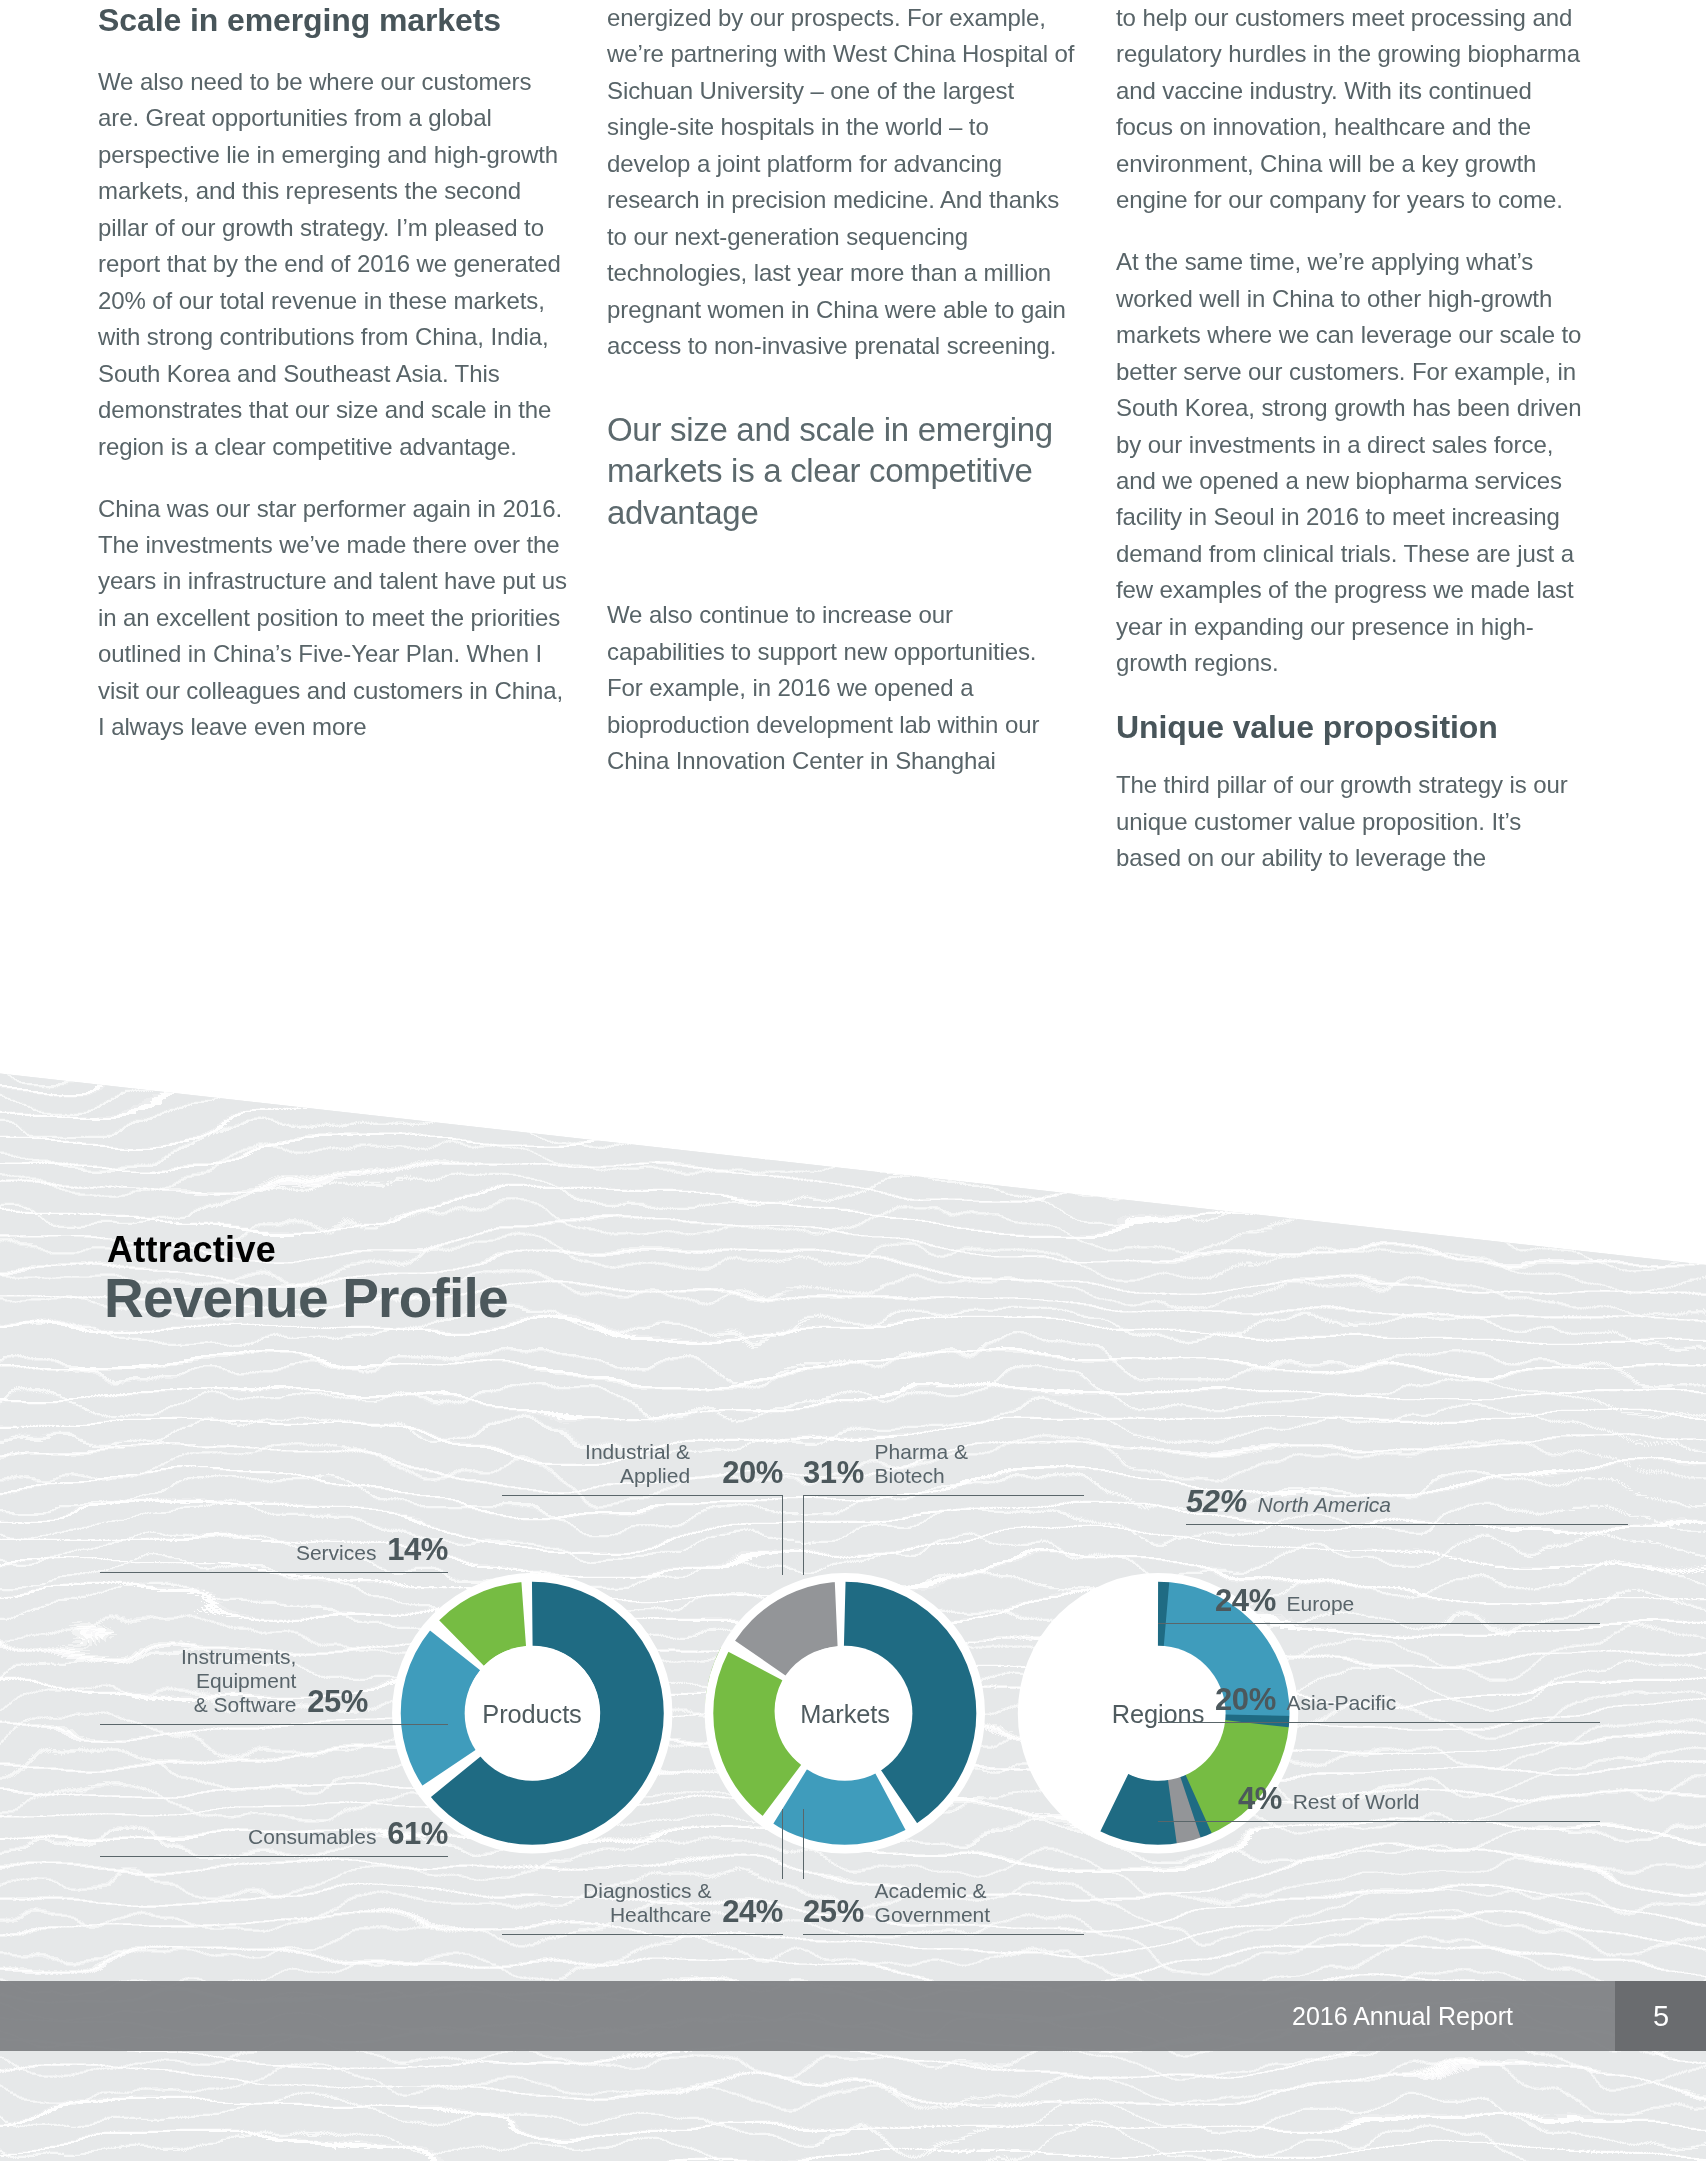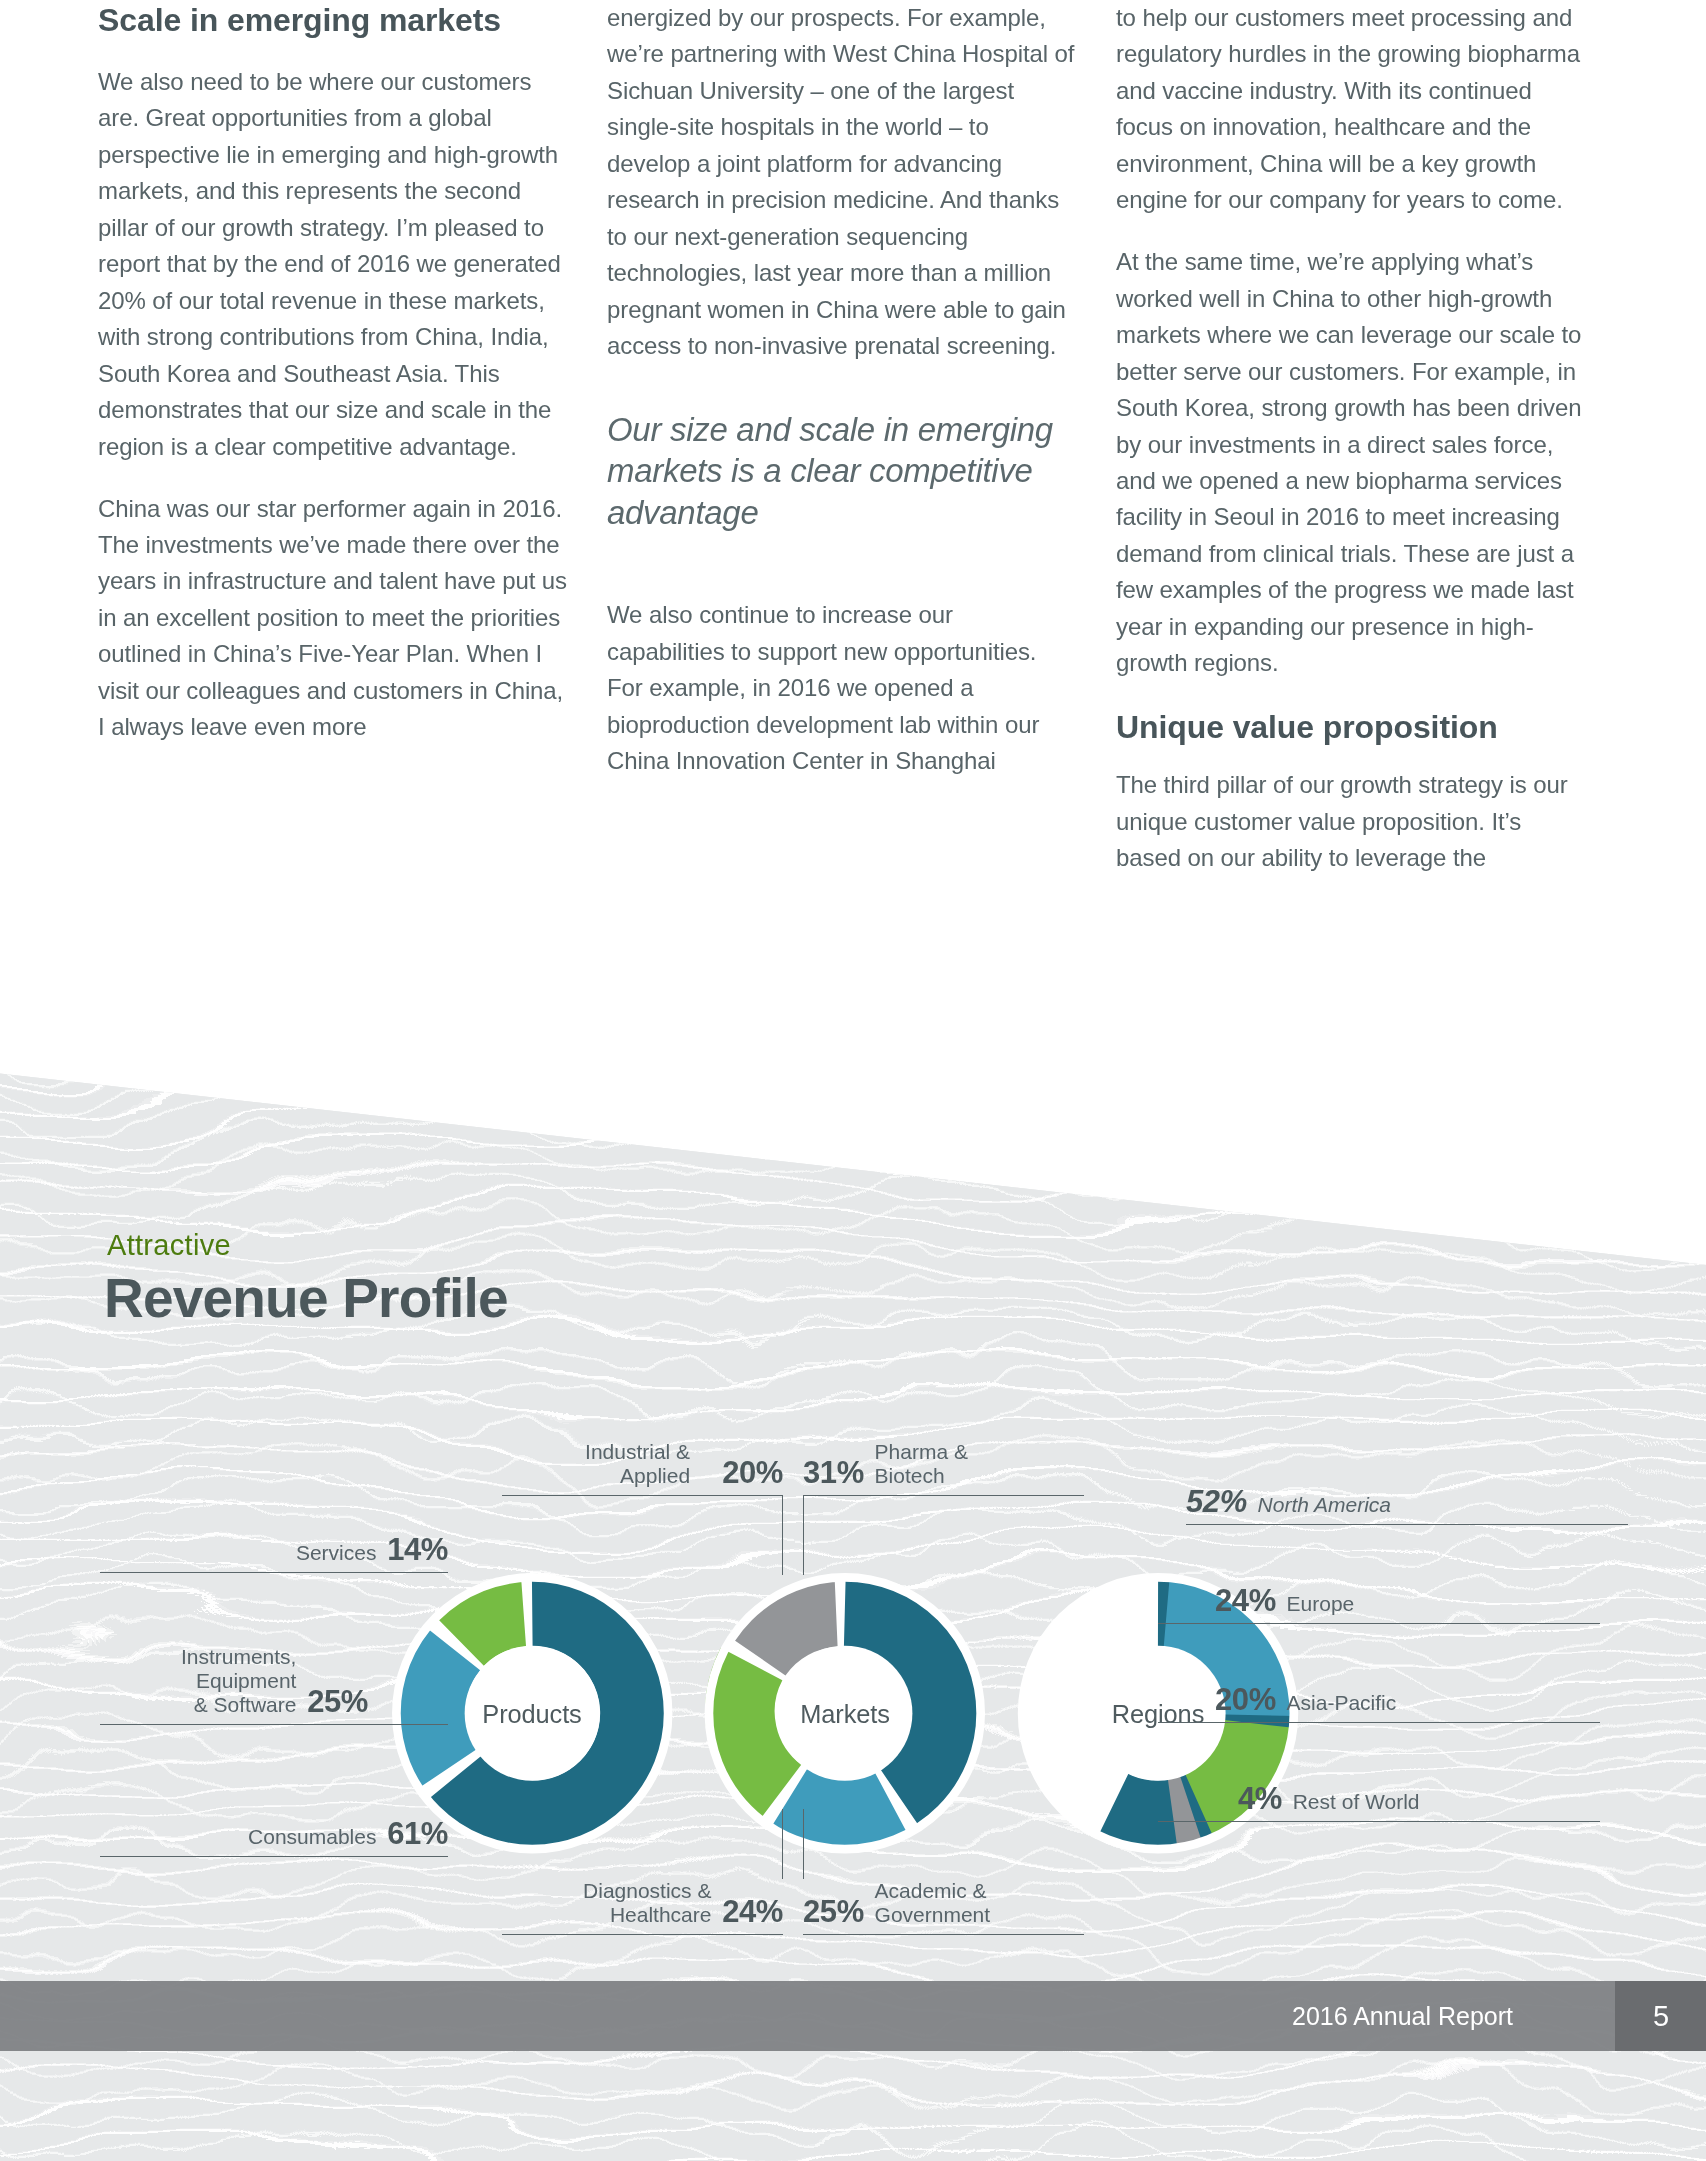--- a/index.html
+++ b/index.html
@@ -34,38 +34,38 @@
     color: #586468; font-weight: 400;
     letter-spacing: -0.1px;
     margin-bottom: 25.4px;
   }
   p.body:last-child { margin-bottom: 0; }
 
   .pullquote {
     font-size: 33px; line-height: 1.26;
     color: #5c696d; font-weight: 400;
     letter-spacing: -0.3px;
-    margin-top: 44px; margin-bottom: 64px; font-style: italic;
+    margin-top: 44px; margin-bottom: 64px;
   }
 
   
   .panel {
     position: absolute; left: 0; top: 1044px;
     width: 1707px; height: 1117px;
     background: #e6e8e9;
     clip-path: polygon(0 29.5px, 1707px 221px, 1707px 1117px, 0 1117px);
     overflow: hidden;
   }
   .topo { position: absolute; inset: 0; width: 1707px; height: 1117px; }
 
   .panel-inner { position: absolute; inset: 0; }
 
   .kicker {
     position: absolute; left: 107px; top: 185px;
-    font-size: 29px; font-weight: 400; color: #4d7c0f;
+    font-size: 36px; font-weight: 700; color: #000000;
     letter-spacing: 0.3px;
   }
   .headline {
     position: absolute; left: 104px; top: 222px;
     font-size: 55px; font-weight: bold; color: #4c585c;
     letter-spacing: -0.8px;
   }
 
   
   .footer {

